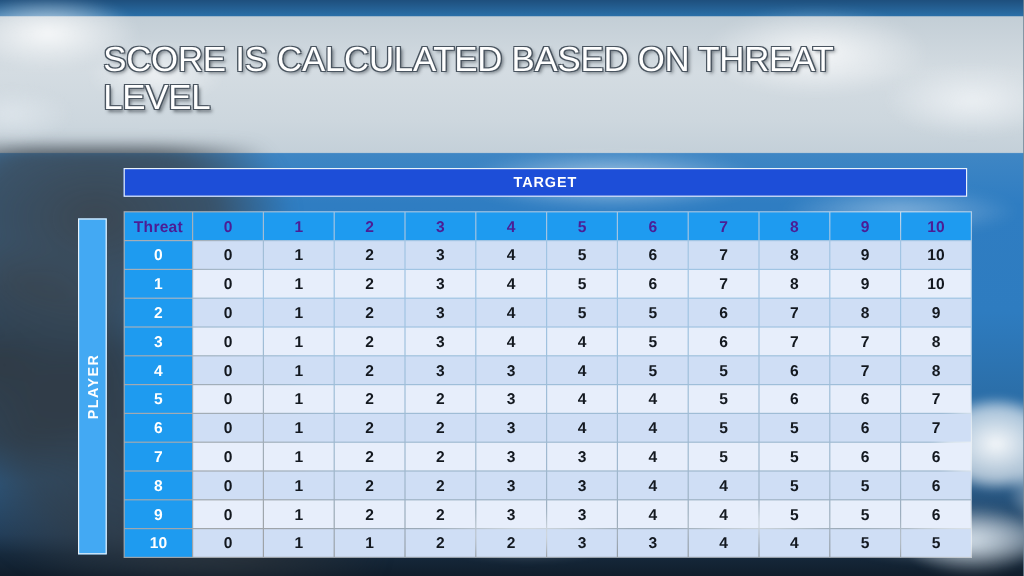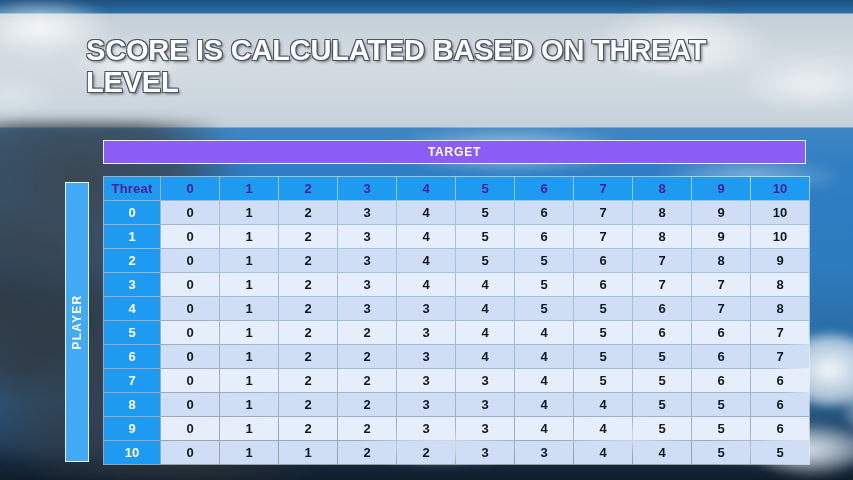--- a/index.html
+++ b/index.html
@@ -89,41 +89,41 @@
     filter: blur(5px);
   }
 
   
   .title {
     position: absolute;
     left: 86px;
     top: 34px;
     width: 640px;
     font-size: 29px;
-    font-weight: bold;
+    font-weight: normal;
     line-height: 1.12;
     letter-spacing: -0.2px;
     color: #ffffff;
     text-transform: uppercase;
     text-shadow:
       -1px -1px 0 #4a5560,
        1px -1px 0 #4a5560,
       -1px  1px 0 #4a5560,
        1px  1px 0 #4a5560,
        2px  2px 3px rgba(40,48,56,0.65);
   }
 
   
   .target-bar {
     position: absolute;
     left: 103px;
     top: 140px;
     width: 703px;
     height: 24px;
-    background: #8b5cf6;
+    background: #1d4ed8;
     border: 1px solid #e8f2fb;
     box-sizing: border-box;
     color: #ffffff;
     font-size: 12px;
     font-weight: bold;
     letter-spacing: 0.8px;
     display: flex;
     align-items: center;
     justify-content: center;
   }

